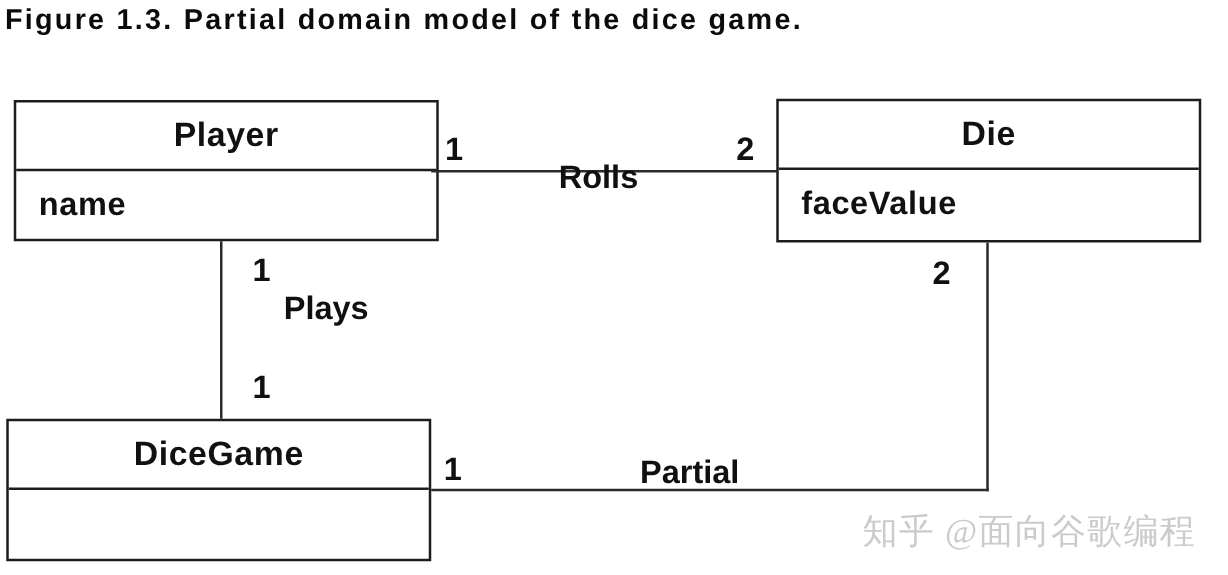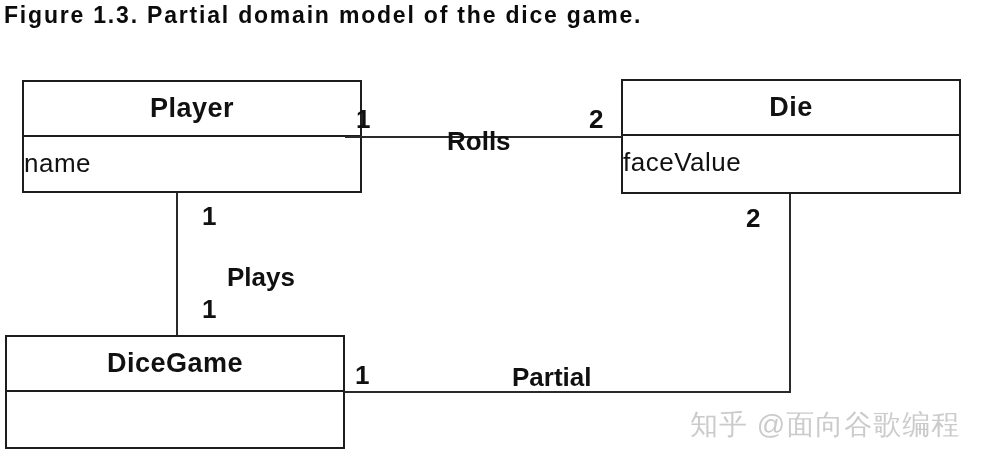--- a/index.html
+++ b/index.html
@@ -40,22 +40,23 @@
     align-items: center;
     justify-content: center;
     font-size: 27px;
     font-weight: bold;
     letter-spacing: 0.5px;
   }
   .uml-attrs {
     box-sizing: border-box;
     display: flex;
     align-items: center;
+    padding-left: 18px;
     font-size: 26px;
-    font-weight: normal;
+    font-weight: bold;
     letter-spacing: 0.5px;
     height: 52px;
   }
   .hline {
     position: absolute;
     height: 2px;
     background: #2a2a2a;
   }
   .vline {
     position: absolute;
@@ -73,30 +74,31 @@
   .watermark {
     position: absolute;
     left: 690px;
     top: 406px;
     font-size: 28px;
     font-weight: 400;
     letter-spacing: 1px;
     color: #cbcbcb;
     text-shadow: 1px 1px 0 #ffffff;
     white-space: nowrap;
+    font-family: Liberation Serif, serif;
   }
 </style>
 </head>
 <body>
 
 <div class="stage">
 
   <div class="figure-title">Figure 1.3. Partial domain model of the dice game.</div>
 
-  <div class="uml-class" style="left:22px; top:80px; width:340px; height:113px;">
+  <div class="uml-class" style="left:11px; top:80px; width:340px; height:113px;">
     <div class="uml-head">Player</div>
     <div class="uml-attrs">name</div>
   </div>
 
   <div class="uml-class" style="left:5px; top:335px; width:340px; height:114px;">
     <div class="uml-head">DiceGame</div>
     <div class="uml-attrs"></div>
   </div>
 
   <div class="uml-class" style="left:621px; top:79px; width:340px; height:115px;">
@@ -104,21 +106,21 @@
     <div class="uml-attrs">faceValue</div>
   </div>
 
   <div class="hline" style="left:345px; top:136px; width:277px;"></div>
   <div class="lbl" style="left:356px; top:106px;">1</div>
   <div class="lbl" style="left:447px; top:108px;margin-top:20px;">Rolls</div>
   <div class="lbl" style="left:589px; top:106px;">2</div>
 
   <div class="vline" style="left:176px; top:193px; height:142px;"></div>
   <div class="lbl" style="left:202px; top:203px;">1</div>
-  <div class="lbl" style="left:227px; top:264px;">Plays</div>
+  <div class="lbl" style="left:227px; top:233px;">Plays</div>
   <div class="lbl" style="left:202px; top:296px;">1</div>
 
   <div class="vline" style="left:789px; top:194px; height:199px;"></div>
   <div class="hline" style="left:345px; top:391px; width:446px;"></div>
   <div class="lbl" style="left:355px; top:362px;">1</div>
   <div class="lbl" style="left:512px; top:364px;">Partial</div>
   <div class="lbl" style="left:746px; top:205px;">2</div>
 
   <div class="watermark">知乎 @面向谷歌编程</div>
 

